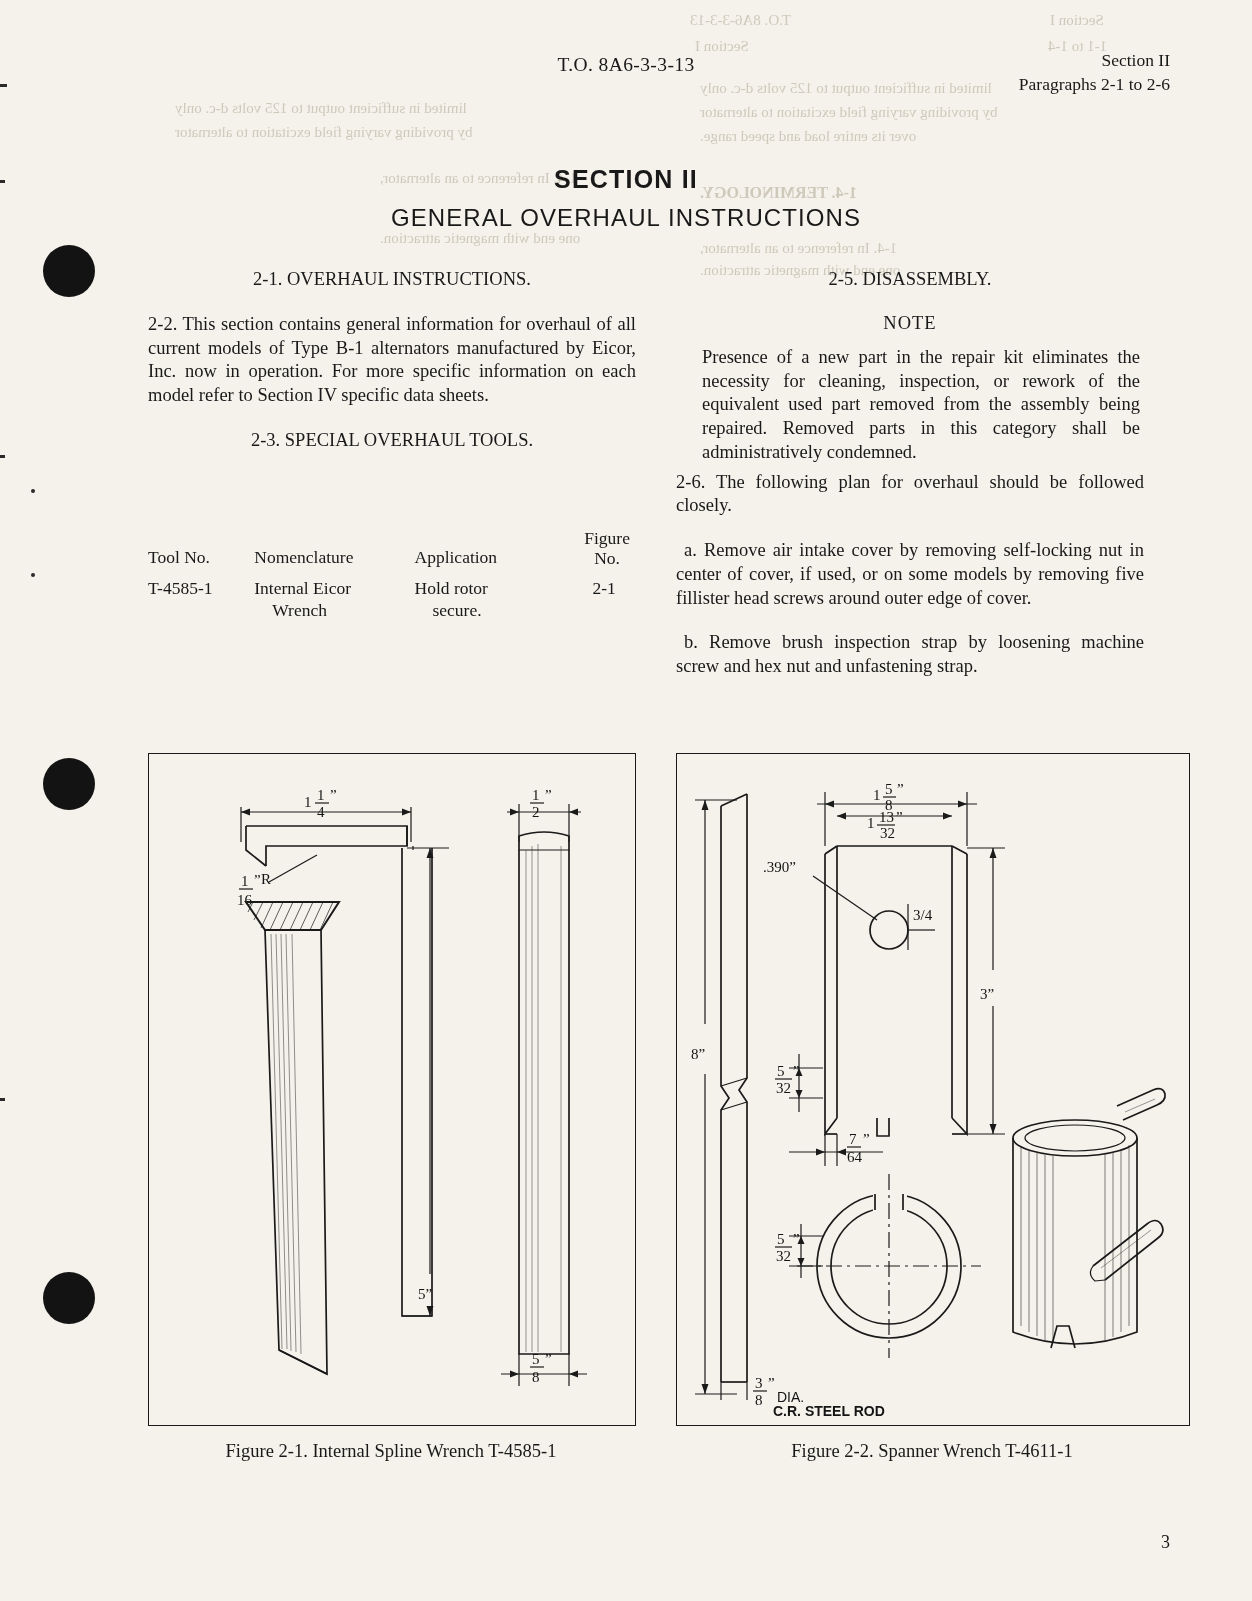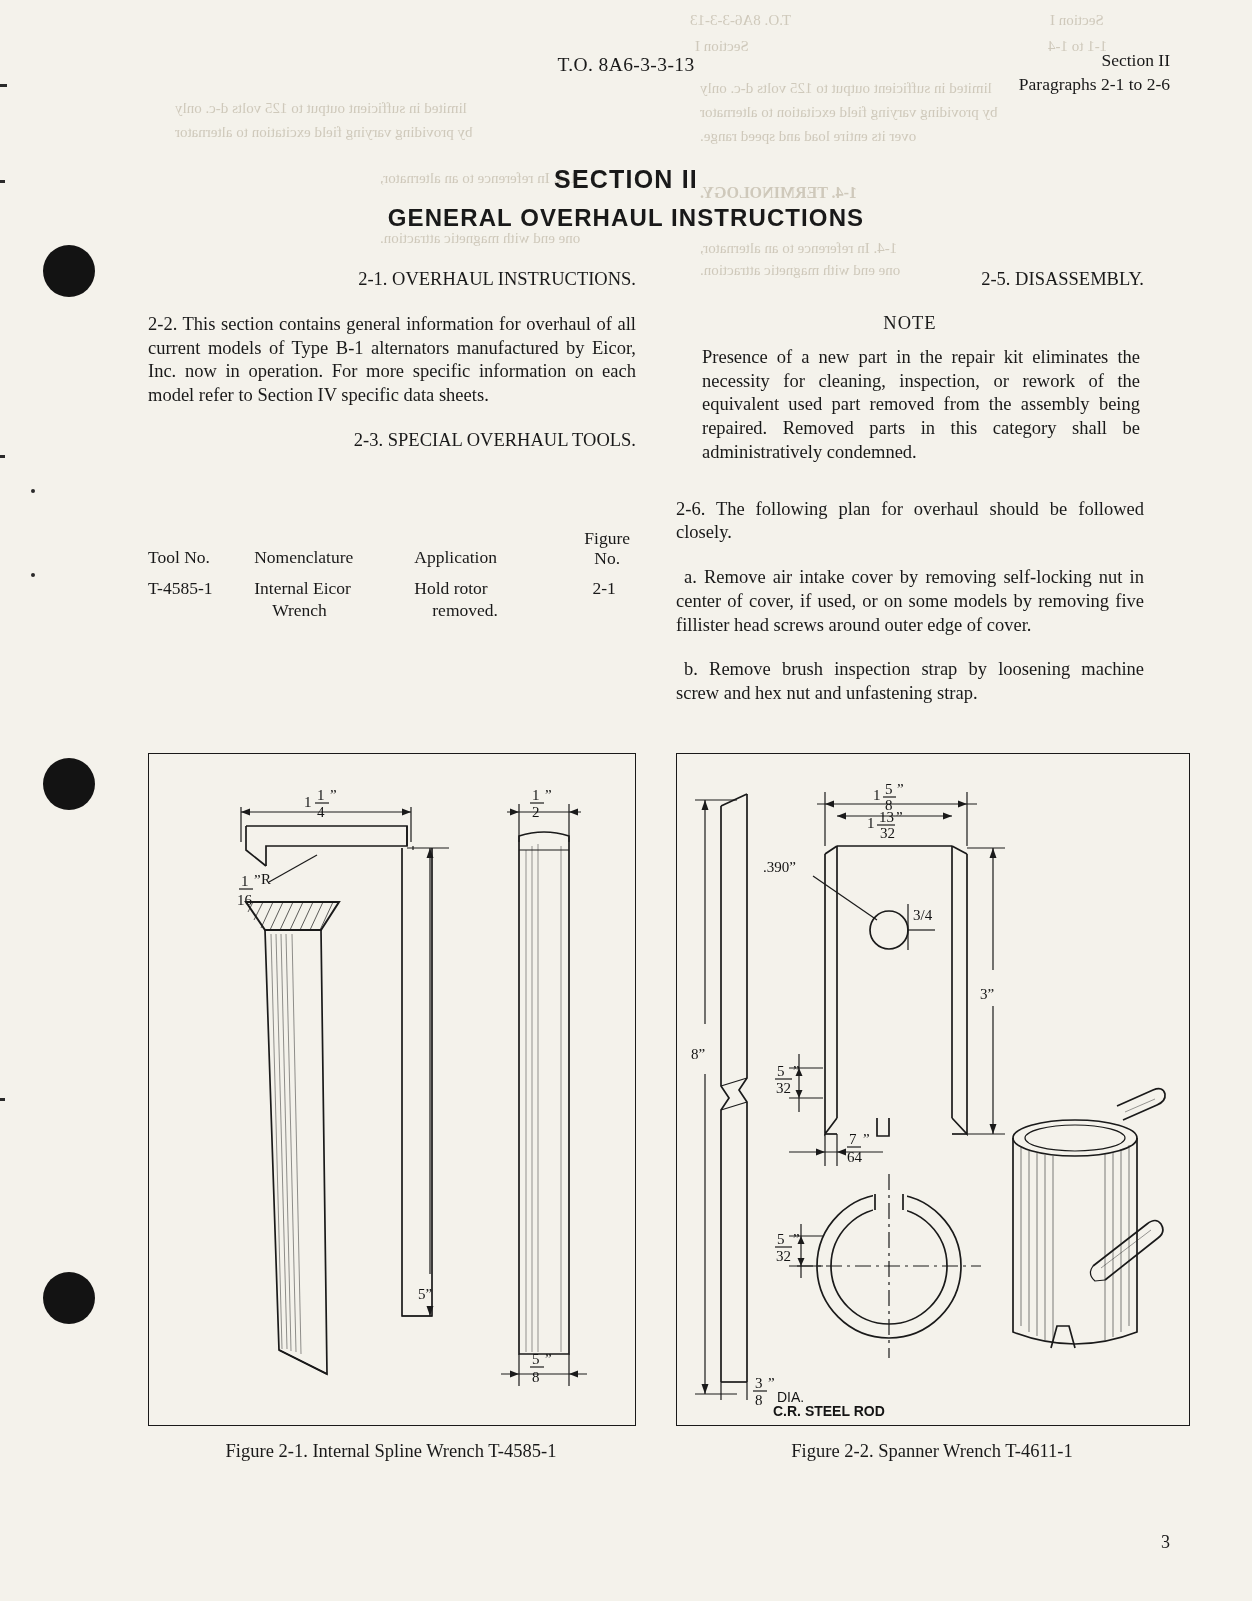--- a/index.html
+++ b/index.html
@@ -44,31 +44,31 @@
     text-align:right; font-size:17.5px; line-height:1.38;
   }
   .sec-title {
     position:absolute; left:0; right:0; top:165px;
     text-align:center; font-family:"Liberation Sans", sans-serif;
     font-weight:bold; font-size:25px; letter-spacing:1.2px;
   }
   .sec-sub {
     position:absolute; left:0; right:0; top:204px;
     text-align:center; font-family:"Liberation Sans", sans-serif;
-    font-weight:bold; font-size:24px; letter-spacing:1.1px;
+    font-weight:normal; font-size:24px; letter-spacing:1.1px;
   }
 
   .col-left { position:absolute; left:148px; top:268px; width:488px; }
   .col-right { position:absolute; left:676px; top:268px; width:468px; }
 
   .para { font-size:18.5px; line-height:1.285; text-align:justify; margin:0 0 21px 0; }
-  .para.head { text-align:right; }
+  .para.head { text-align:center; }
 
   .note-title { text-align:center; font-size:18.5px; letter-spacing:1px; margin:0 0 12px 0; }
-  .note-body { font-size:18.5px; line-height:1.285; text-align:justify; margin:0 0 33px 0;
+  .note-body { font-size:18.5px; line-height:1.285; text-align:justify; margin:0 0 6px 0;
     padding-left:26px; padding-right:4px; }
 
   
   .tbl { position:absolute; left:148px; top:528px; width:500px; font-size:17.5px; }
   .tbl table { border-collapse:collapse; width:100%; }
   .tbl th { font-weight:normal; text-align:left; vertical-align:bottom; padding:0 0 9px 0; }
   .tbl td { vertical-align:top; padding:0 6px 12px 0; line-height:1.26; }
   .tbl .c-tool { width:104px; }
   .tbl .c-nom  { width:158px; }
   .tbl .c-app  { width:150px;margin-left:44px; }
@@ -157,21 +157,21 @@
       </thead>
       <tbody>
         <tr>
           <td class="c-tool">T-4585-1</td>
           <td class="c-nom">
             <span>Internal Eicor</span>
             <span class="indent2">Wrench</span>
           </td>
           <td class="c-app">
             <span>Hold rotor</span>
-            <span class="indent2">removed.</span>
+            <span class="indent2">secure.</span>
           </td>
           <td class="c-fig">2-1</td>
         </tr>
       </tbody>
     </table>
   </div>
 
   <div class="col-right">
     <p class="para head">2-5. DISASSEMBLY.</p>
     <p class="note-title">NOTE</p>

